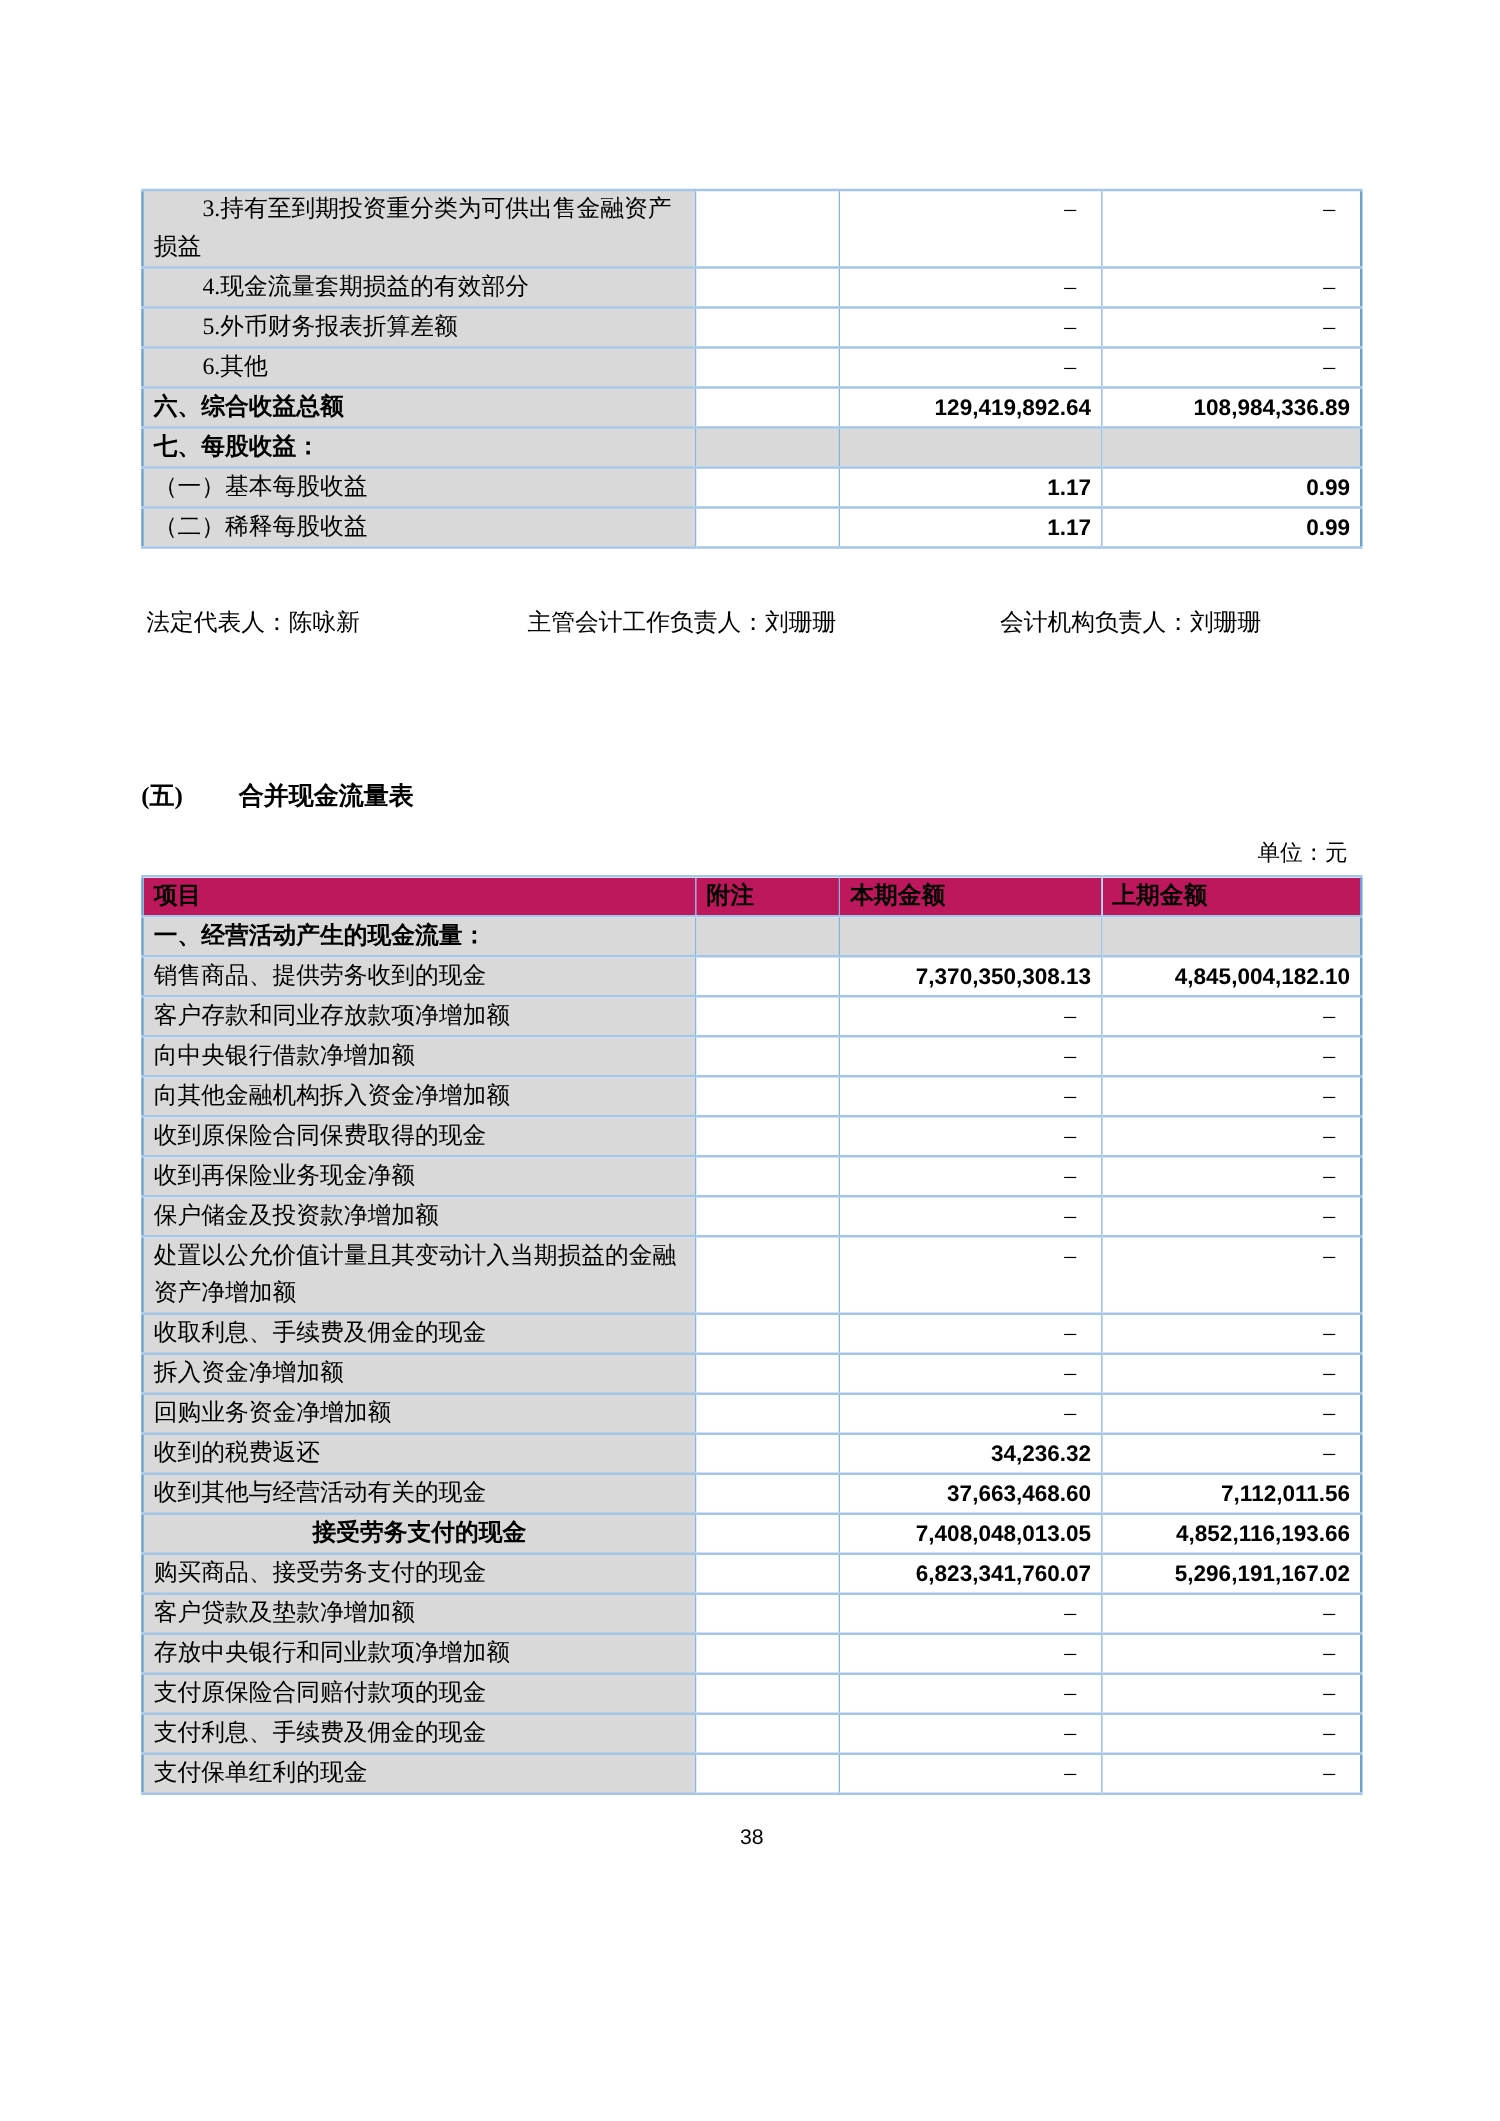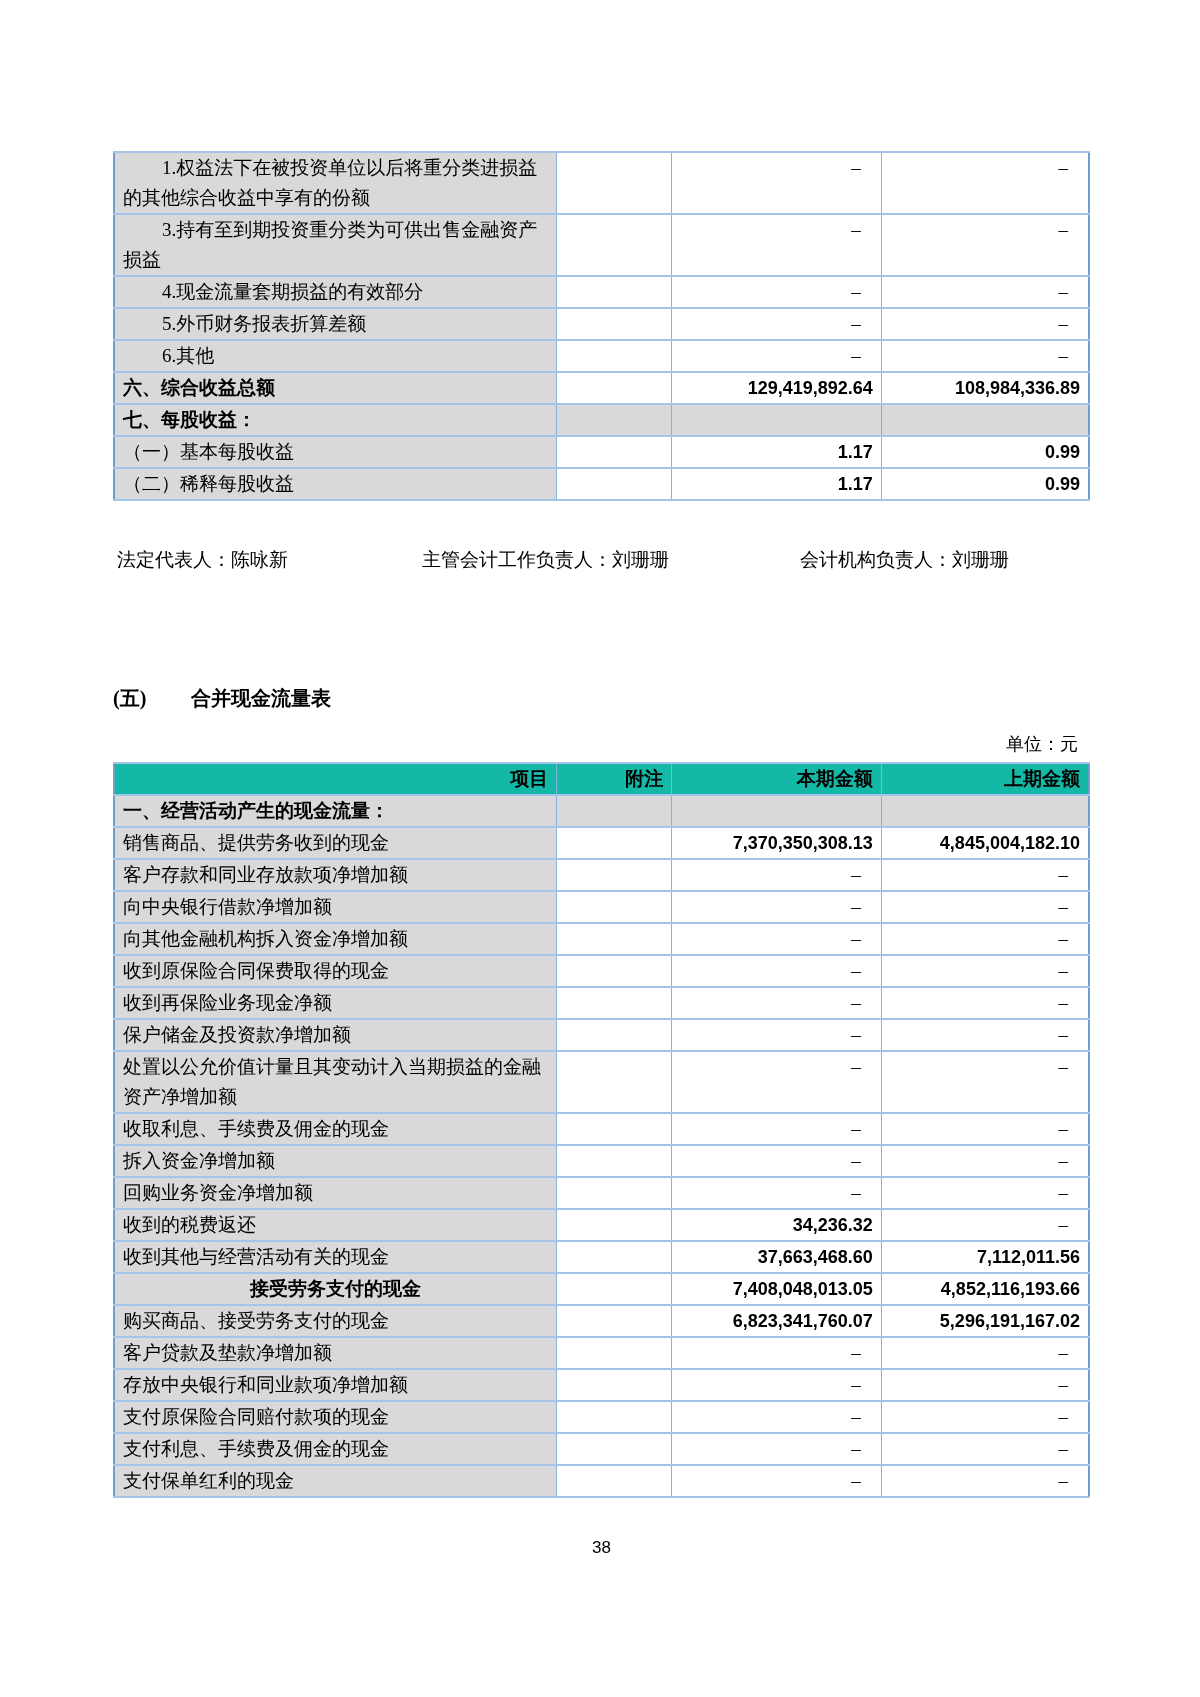--- a/index.html
+++ b/index.html
@@ -22,52 +22,46 @@
   }
   .c-label{background:#d9d9d9;}
   .c-note{background:#ffffff;}
   .c-num{background:#ffffff;text-align:right;}
   .c-num.strong{font-weight:700;font-size:18px;font-family:"Liberation Sans","DejaVu Sans",sans-serif;}
   .c-num.dash{padding-right:20px;}
   tr.fill td{background:#d9d9d9;}
   .indent{text-indent:2.05em;}
   .center{text-align:center;}
   .bold{font-weight:700;font-family:Liberation Serif, serif;}
-  td.hd{background:#14b8a6;text-align:right;font-weight:700;}
+  td.hd{background:#be185d;text-align:left;font-weight:700;}
 
   .income{margin-top:151px;}
   .signature{position:relative;height:28px;margin-top:46px;font-size:19px;}
   .signature span{position:absolute;top:0;white-space:nowrap;}
   .sig1{left:4px;} .sig2{left:309px;} .sig3{left:687px;}
 
   .heading{margin-top:110px;font-size:20px;font-weight:700;display:flex;}
   .heading .idx{width:78px;}
   .unit{margin-top:20px;text-align:right;font-size:18px;padding-right:12px;}
   .cashflow{margin-top:6px;}
-  .pagenum{margin-top:40px;text-align:center;font-size:17px;font-family:"Liberation Sans","DejaVu Sans",sans-serif;}
+  .pagenum{margin-top:24px;text-align:center;font-size:17px;font-family:"Liberation Sans","DejaVu Sans",sans-serif;}
 </style>
 </head>
 <body>
 
 <div class="page">
 
   <table class="tbl income">
     <colgroup>
       <col style="width:45.4%">
         <col style="width:11.8%">
         <col style="width:21.5%">
         <col style="width:21.3%">
     </colgroup>
     <tbody>
-        <tr>
-          <td class="c-label indent">1.权益法下在被投资单位以后将重分类进损益的其他综合收益中享有的份额</td>
-          <td class="c-note"></td>
-          <td class="c-num dash">–</td>
-          <td class="c-num dash">–</td>
-        </tr>
         <tr>
           <td class="c-label indent">3.持有至到期投资重分类为可供出售金融资产损益</td>
           <td class="c-note"></td>
           <td class="c-num dash">–</td>
           <td class="c-num dash">–</td>
         </tr>
         <tr>
           <td class="c-label indent">4.现金流量套期损益的有效部分</td>
           <td class="c-note"></td>
           <td class="c-num dash">–</td>

